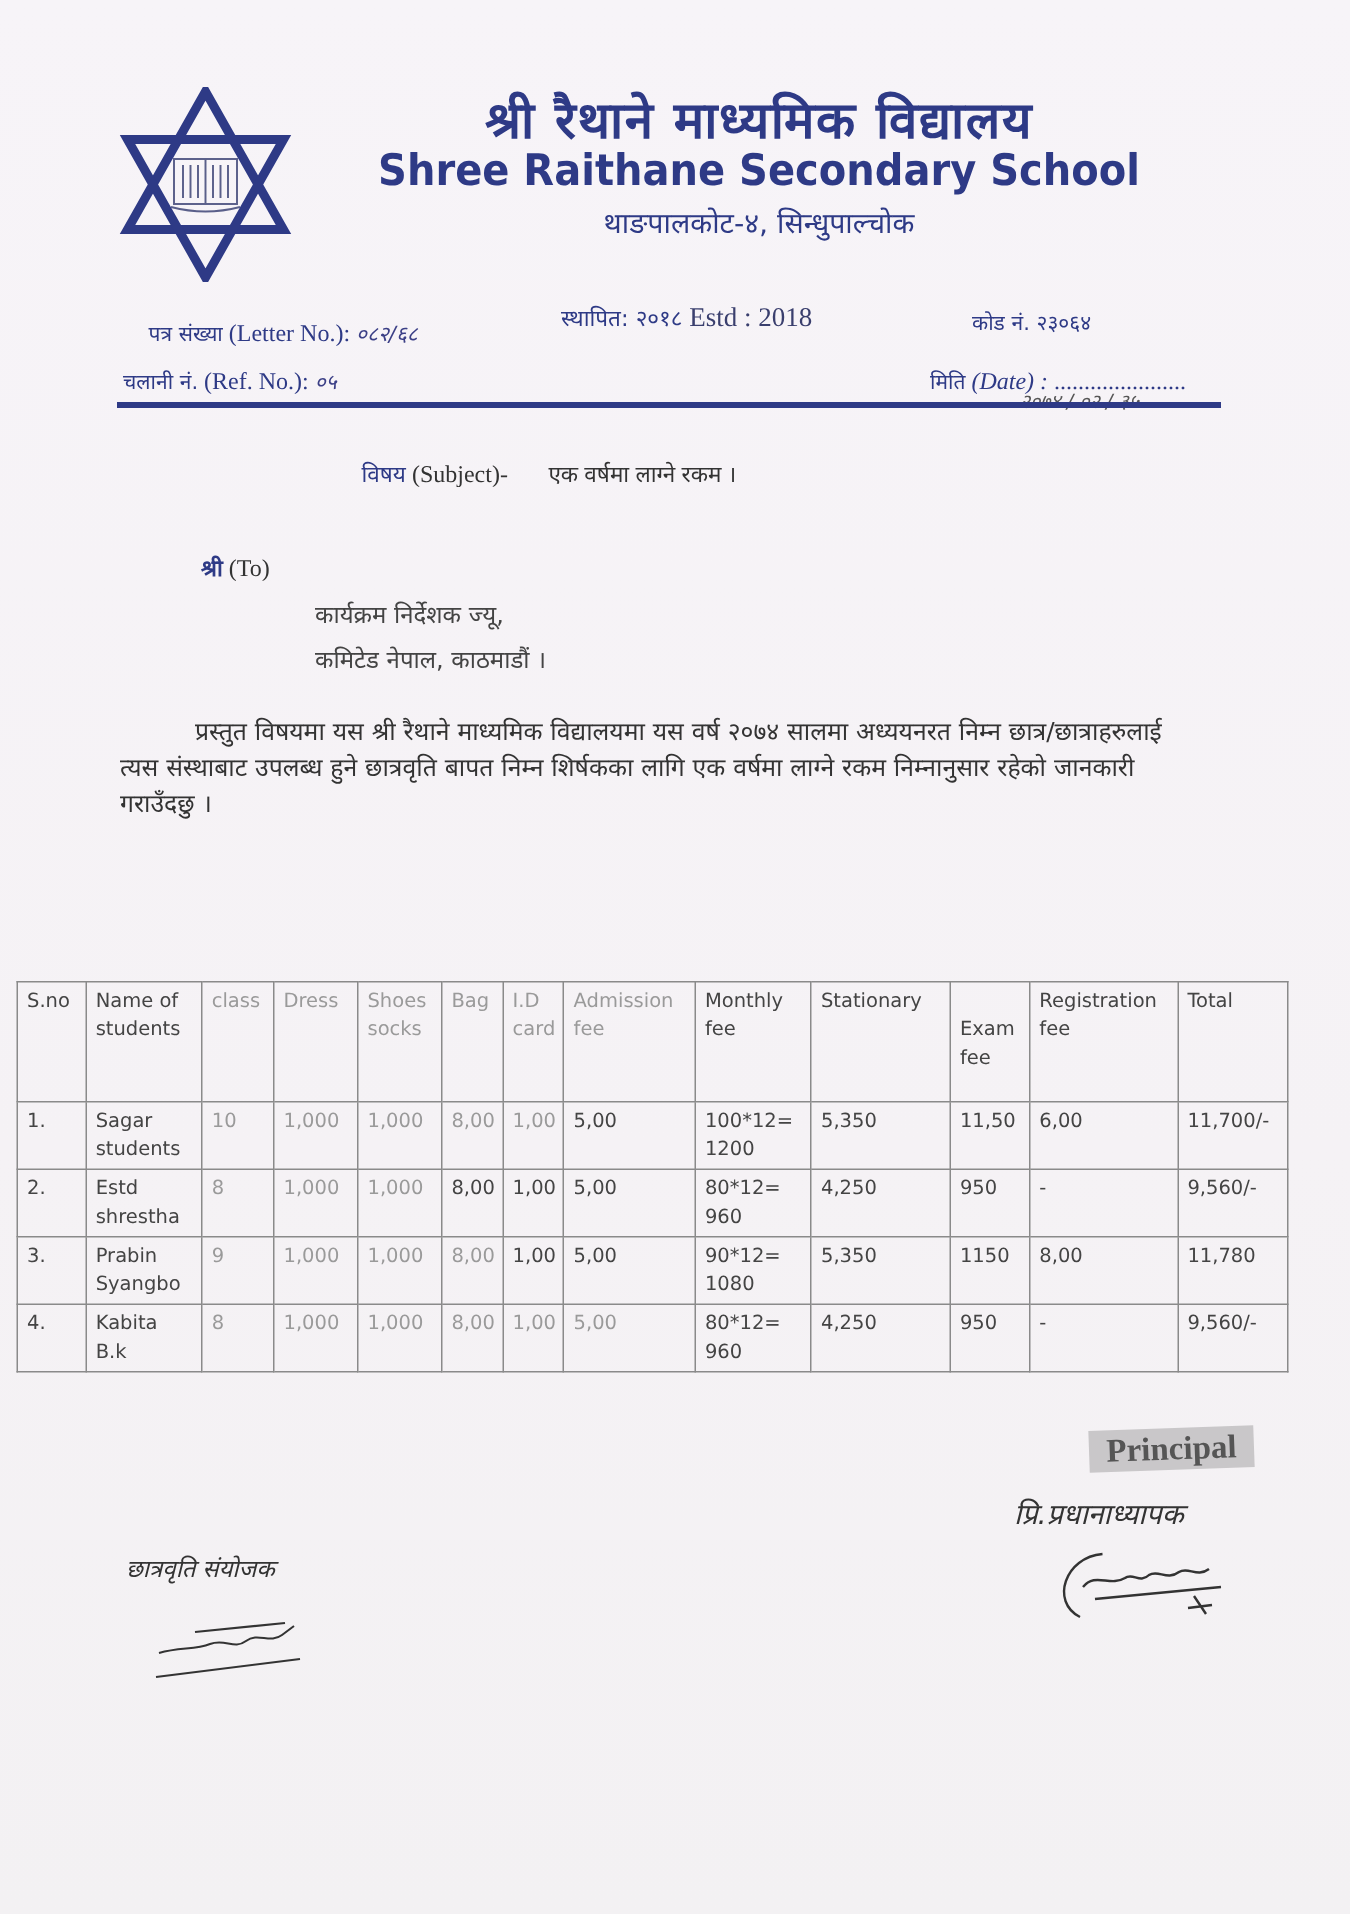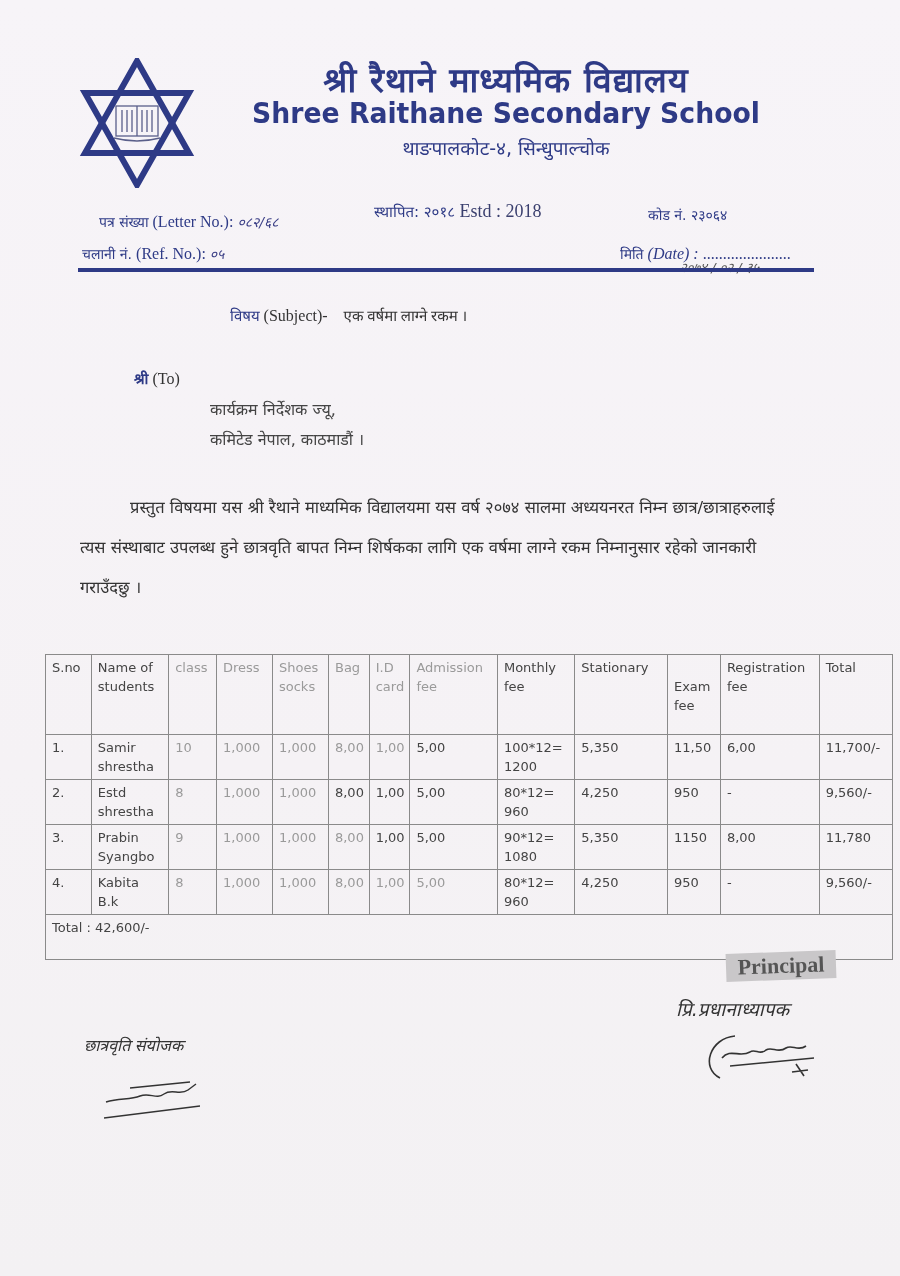--- a/index.html
+++ b/index.html
@@ -23,29 +23,29 @@
     font-family: "DejaVu Sans", sans-serif; font-size: 19px; color: #2e3a86; }
   .addr-en { position: absolute; left: 196px; top: 163px; width: 620px; text-align: center;
     font-size: 22px; color: #3a3f6e; }
 
   .meta { position: absolute; font-size: 16px; color: #2e3a86; }
   .meta .lbl-np { font-family: "DejaVu Sans", sans-serif; font-size: 14px; }
   .hand { font-family: "DejaVu Sans", sans-serif; font-style: italic; color: #3b3f86; font-size: 14px; }
   .rule { position: absolute; left: 78px; top: 268px; width: 736px; height: 4px; background: #2e3a86; }
 
   .subject { position: absolute; left: 230px; top: 305px; font-size: 16px; color: #333; }
-  .subject .np { font-family: Liberation Serif, serif; font-size: 15px; }
+  .subject .np { font-family: Liberation Sans, sans-serif; font-size: 15px; margin-left: 11px; }
   .to { position: absolute; left: 134px; top: 368px; font-size: 16px; color: #333; }
   .recipient { position: absolute; left: 210px; font-family: "DejaVu Sans", sans-serif; font-size: 16px; color: #444; }
-  .body-para { position: absolute; left: 80px; top: 488px; width: 700px;
-    font-family: "DejaVu Sans", sans-serif; font-size: 16.5px; line-height: 40px; color: #333; text-indent: 50px; }
+  .body-para { position: absolute; left: 80px; top: 476px; width: 700px;
+    font-family: "DejaVu Sans", sans-serif; font-size: 16.5px; line-height: 24px; color: #333; text-indent: 50px; }
 
   
   table.fees { position: absolute; left: 11px; top: 654px; width: 848px; border-collapse: collapse;
-    font-family: "DejaVu Sans", sans-serif; font-size: 13px; color: #444; table-layout: fixed; margin-left: 34px; }
+    font-family: "DejaVu Sans", sans-serif; font-size: 13px; color: #444; table-layout: fixed; }
   table.fees th, table.fees td { border: 1px solid #8a8a8a; padding: 3px 6px; vertical-align: top; font-weight: normal; text-align: left; line-height: 19px; }
   table.fees th { height: 54px; }
   table.fees td { height: 38px; }
   .faint { color: #9a9a9a; }
   .total-row td { height: 18px; text-align: right; padding: 2px 6px; }
 
   
   .stamp { position: absolute; left: 726px; top: 952px; width: 110px; height: 28px; background: #c9c7c9;
     font-family: "Liberation Serif", serif; font-weight: bold; font-size: 22px; color: #555; text-align: center; line-height: 28px; transform: rotate(-2deg); }
   .sig-title-right { position: absolute; left: 676px; top: 996px; font-family: "DejaVu Sans", sans-serif; font-size: 19px; color: #333; font-style: italic; }
@@ -148,21 +148,21 @@
         <th>Monthly fee</th>
         <th>Stationary</th>
         <th style="padding-top:22px;">Exam fee</th>
         <th>Registration fee</th>
         <th>Total</th>
       </tr>
     </thead>
     <tbody>
       <tr>
         <td>1.</td>
-        <td>Samir shrestha</td>
+        <td>Sagar students</td>
         <td class="faint">10</td>
         <td class="faint">1,000</td>
         <td class="faint">1,000</td>
         <td class="faint">8,00</td>
         <td class="faint">1,00</td>
         <td>5,00</td>
         <td>100*12= 1200</td>
         <td>5,350</td>
         <td>11,50</td>
         <td>6,00</td>
@@ -205,23 +205,20 @@
         <td class="faint">1,000</td>
         <td class="faint">1,000</td>
         <td class="faint">8,00</td>
         <td class="faint">1,00</td>
         <td class="faint">5,00</td>
         <td>80*12= 960</td>
         <td>4,250</td>
         <td>950</td>
         <td>-</td>
         <td>9,560/-</td>
-      </tr>
-      <tr class="total-row">
-        <td colspan="13">Total : 42,600/-</td>
       </tr>
     </tbody>
   </table>
 
   <div class="stamp">Principal</div>
   <div class="sig-title-right">प्रि.प्रधानाध्यापक</div>
   <svg class="sig-right" viewBox="0 0 120 60">
     <path d="M20,50 C0,40 10,10 35,8 M22,30 C30,20 40,30 50,24 C55,20 60,28 66,22 C72,18 78,26 86,20 C92,16 98,24 106,18" fill="none" stroke="#333" stroke-width="1.6"></path>
     <line x1="30" y1="38" x2="114" y2="30" stroke="#333" stroke-width="1.6"></line>
     <path d="M96,36 L104,48 M92,44 L108,42" stroke="#333" stroke-width="1.6"></path>

